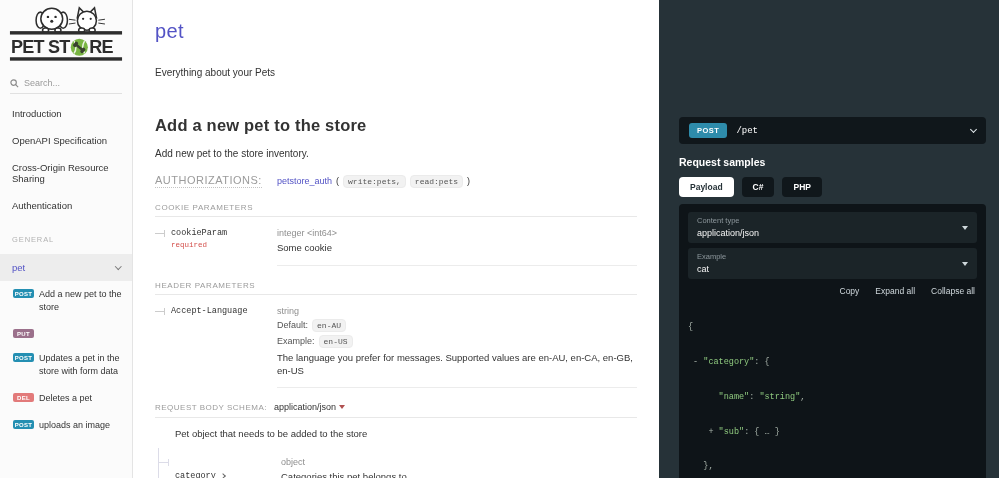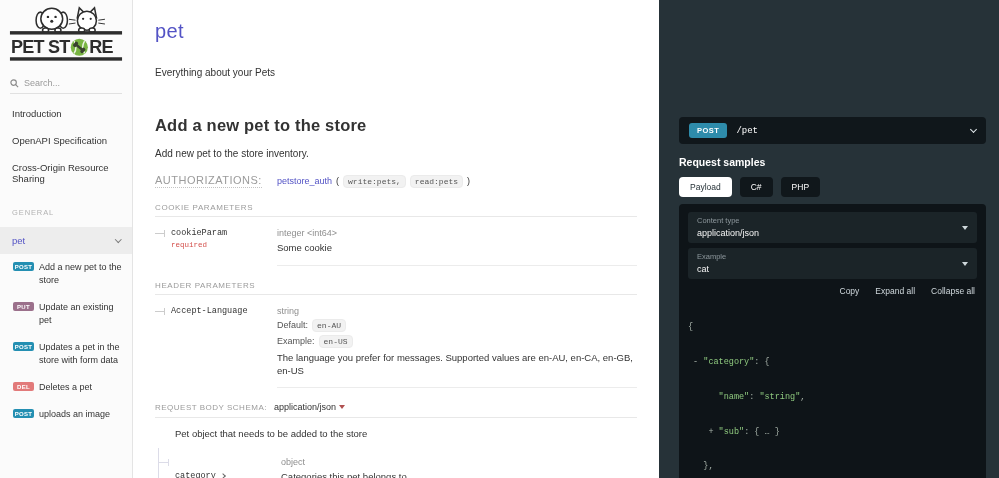--- a/index.html
+++ b/index.html
@@ -59,21 +59,21 @@
   .exp { display: inline-block; width: 4px; height: 4px; border-right: 1.3px solid #666; border-bottom: 1.3px solid #666; transform: rotate(-45deg); }
 
   
   .right { width: 340px; min-width: 340px; background: #263238; color: #fff; padding: 0 13px 0 20px; overflow: hidden; }
   .endpoint-bar { margin-top: 117px; background: #10171b; border-radius: 4px; height: 27px; display: flex; align-items: center; padding: 0 10px; gap: 9px; cursor: pointer; }
   .http-badge { background: #2e8cab; color: #fff; font-size: 7.5px; font-weight: bold; padding: 3px 8px; border-radius: 3px; letter-spacing: .5px; }
   .endpoint-path { font-family: "Liberation Mono", monospace; font-size: 9px; color: #fff; flex: 1; }
   .chev.white { border-color: #dfe6e9; width: 5px; height: 5px; }
   .samples-title { margin-top: 12px; font-size: 10.5px; font-weight: bold; }
   .tabs { display: flex; gap: 8px; margin-top: 9px; }
-  .tab { background: #10171b; color: #fff; font-size: 8.5px; font-weight: normal; padding: 5px 11px; border-radius: 4px; cursor: pointer; }
+  .tab { background: #10171b; color: #fff; font-size: 8.5px; font-weight: bold; padding: 5px 11px; border-radius: 4px; cursor: pointer; }
   .tab.active { background: #fff; color: #263238; }
   .code-panel { margin-top: 7px; background: #0e1418; border-radius: 4px; padding: 8px 9px 10px; height: 282px; }
   .dd-block { background: #1b2428; border-radius: 3px; padding: 4px 9px 5px; position: relative; margin-bottom: 5px; cursor: pointer; }
   .dd-label { font-size: 7.5px; color: #8d979c; }
   .dd-value { font-size: 9px; color: #f5f5f5; margin-top: 3px; }
   .dd-caret { position: absolute; right: 9px; top: 14px; border-top-color: #cfd8dc; }
   .code-actions { display: flex; justify-content: flex-end; gap: 16px; font-size: 8.5px; color: #cfd8dc; margin: 7px 2px 3px; }
   .code-actions span { cursor: pointer; }
   .code { font-family: "Liberation Mono", monospace; font-size: 8.5px; line-height: 11.6px; color: #a9b4ab; white-space: pre; margin-top: 2px; }
   .tok-str { color: #8fca7f; }
@@ -137,36 +137,36 @@
       <circle cx="4" cy="4" r="3" fill="none" stroke="#8a8a8a" stroke-width="1.3"></circle>
       <line x1="6.3" y1="6.3" x2="9" y2="9" stroke="#8a8a8a" stroke-width="1.3"></line>
     </svg>
     <input class="search-input" type="text" placeholder="Search..." style="">
   </div>
 
   <div style="margin-top:6px;">
     <div class="nav-item">Introduction</div>
     <div class="nav-item">OpenAPI Specification</div>
     <div class="nav-item">Cross-Origin Resource Sharing</div>
+    <div class="nav-item">Authentication</div>
   </div>
 
   <div class="section-label">GENERAL</div>
 
   <div class="group-row active">
     <span>pet</span>
     <span class="chev down"></span>
   </div>
 
   <div class="op-item">
     <span class="badge" style="background: rgb(36, 143, 178);">POST</span>
     <span class="op-label">Add a new pet to the store</span>
   </div>
   <div class="op-item">
     <span class="badge" style="background: rgb(155, 112, 139);">PUT</span>
-    <span class="op-label">Update an existing pet</span>
   </div>
   <div class="op-item">
     <span class="badge" style="background: rgb(36, 143, 178);">POST</span>
     <span class="op-label">Updates a pet in the store with form data</span>
   </div>
   <div class="op-item">
     <span class="badge" style="background: rgb(226, 122, 122);">DEL</span>
     <span class="op-label">Deletes a pet</span>
   </div>
   <div class="op-item">

